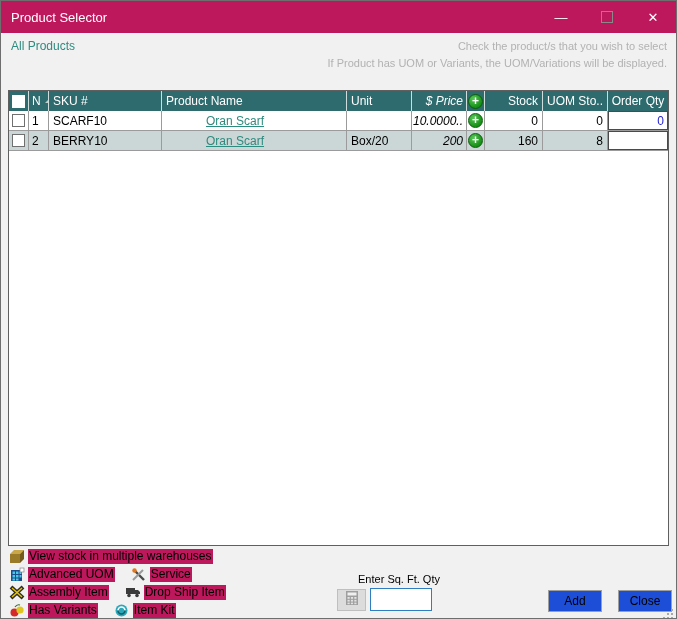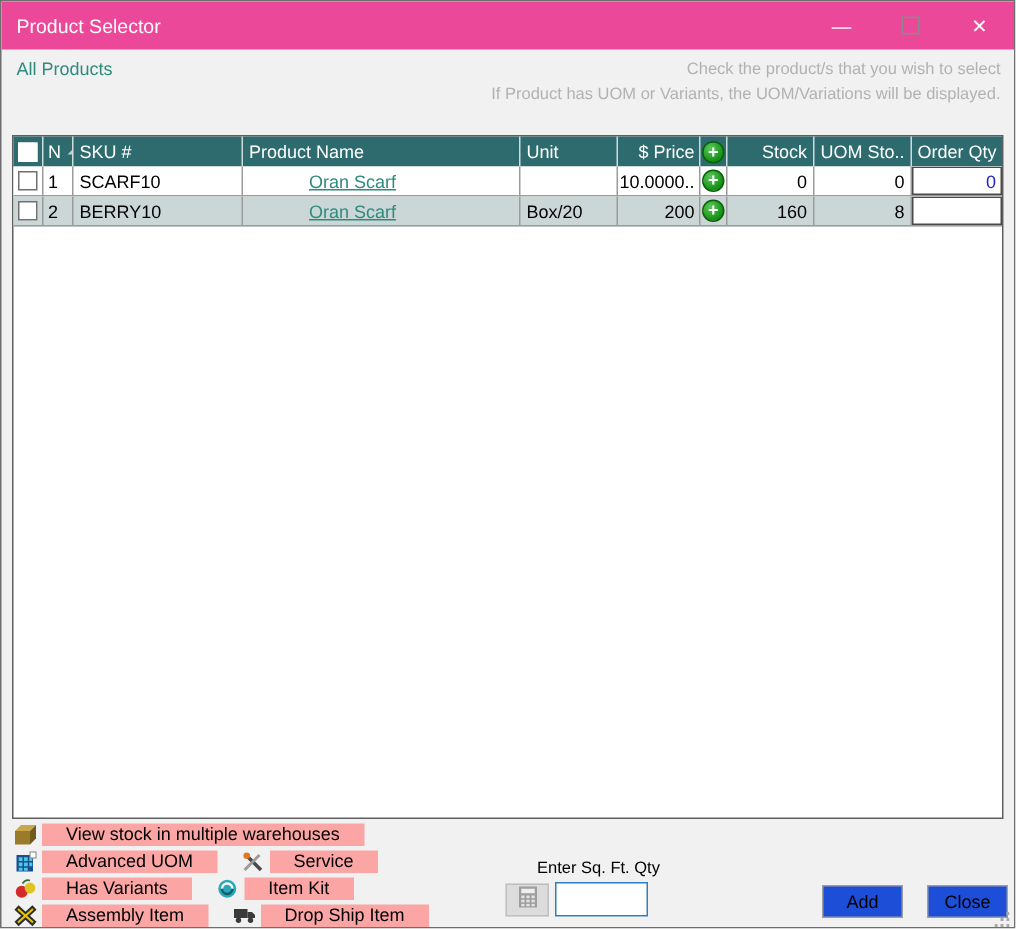--- a/index.html
+++ b/index.html
@@ -2,21 +2,21 @@
 <html><head>
 <meta charset="utf-8">
 <style>
   html,body{margin:0;padding:0;background:#FFF;}
   .window{
     position:relative;width:677px;height:619px;box-sizing:border-box;
     background:#F1F1F1;border:1px solid #6E6E6E;overflow:hidden;
     font-family:"Liberation Sans",sans-serif;color:#000;
   }
   
-  .titlebar{position:absolute;top:0;left:0;right:0;height:32px;background:#ec4899;display:flex;align-items:center;}
+  .titlebar{position:absolute;top:0;left:0;right:0;height:32px;background:#be185d;display:flex;align-items:center;}
   .title{color:#FFFFFF;font-size:13px;padding-left:10px;flex:1;}
   .win-btn{width:46px;height:32px;display:flex;align-items:center;justify-content:center;color:#FFF;font-size:13px;cursor:default;}
   .max-box{width:10px;height:10px;border:1px solid #8A8A8A;}
   
   .all-products{position:absolute;left:10px;top:38px;font-size:12px;color:#2E8B7F;}
   .instructions{position:absolute;right:9px;top:37px;text-align:right;font-size:11px;color:#B2B2B2;line-height:17px;}
   .instr-line2{display:flex;align-items:center;justify-content:flex-end;gap:5px;}
   
   .plus-icon{
     display:inline-flex;align-items:center;justify-content:center;
@@ -33,39 +33,39 @@
   .hcell:last-child{border-right:none;}
   .grid-row{display:flex;height:19px;font-size:12px;align-items:stretch;border-bottom:1px solid #9B9B9B;background:#FFF;}
   .row-alt{background:#CBD6D6;}
   .cell{display:flex;align-items:center;box-sizing:border-box;border-right:1px solid #9B9B9B;padding:0 3px;overflow:hidden;white-space:nowrap;}
   .cell:last-child{border-right:none;}
   .w-sel{width:20px;justify-content:center;padding:0;}
   .w-num{width:20px;}
   .w-sku{width:113px;padding-left:4px;}
   .w-prod{width:185px;padding-left:4px;}
   .w-unit{width:65px;padding-left:4px;}
-  .w-price{width:55px;justify-content:flex-end;}
+  .w-price{width:55px;justify-content:flex-end;font-style:italic;}
   .w-plus{width:18px;justify-content:center;padding:0;}
   .w-stock{width:58px;justify-content:flex-end;padding-right:4px;}
   .w-uom{width:65px;justify-content:flex-end;padding-right:4px;}
   .w-qty{flex:1;justify-content:center;padding:0;}
   .cbx{width:13px;height:13px;background:#FFF;border:1px solid #707070;box-sizing:border-box;}
   .cbx-header{border-color:#FFF;}
   .sort-up{width:0;height:0;border-left:4px solid transparent;border-right:4px solid transparent;border-bottom:4px solid #BFCCCC;margin-left:4px;}
   .link{color:#2E8B7F;text-decoration:underline;cursor:pointer;margin-left:40px;}
   .qty-input{
     width:100%;height:100%;border:1px solid #4A4A4A;box-sizing:border-box;
     text-align:right;font-size:12px;color:#2222CC;padding:0 3px;background:#FFF;outline:none;
     font-family:"Liberation Sans",sans-serif;
   }
   
   .legend{position:absolute;left:8px;top:546px;font-size:12px;}
   .legend-row{display:flex;align-items:center;gap:16px;height:18px;}
   .legend-item{display:flex;align-items:center;gap:3px;}
-  .legend-label{background:#fca5a5;padding:0 16px;line-height:15px;text-align:right;}
+  .legend-label{background:#be185d;padding:0 1px;line-height:15px;text-align:right;}
   .licon{display:inline-flex;width:16px;height:16px;align-items:center;justify-content:center;flex:0 0 auto;}
   
   .sqft-label{position:absolute;left:348px;top:572px;width:100px;text-align:center;font-size:11px;color:#000;}
   .calc-btn{position:absolute;left:336px;top:588px;width:29px;height:22px;background:#DCDCDC;border:1px solid #BFBFBF;display:flex;align-items:center;justify-content:center;box-sizing:border-box;cursor:pointer;}
   .sqft-input{position:absolute;left:369px;top:587px;width:62px;height:23px;border:1px solid #2D7FC1;box-sizing:border-box;font-size:12px;padding:0 3px;outline:none;font-family:"Liberation Sans",sans-serif;}
   .btn{position:absolute;width:54px;height:22px;background:#1d4ed8;border:1px solid #9E9E9E;font-size:12px;display:flex;align-items:center;justify-content:center;box-sizing:border-box;cursor:pointer;}
   .btn-add{left:547px;top:589px;}
   .btn-close{left:577px;top:589px;margin-left:40px;}
   .resize-grip{position:absolute;right:3px;bottom:3px;width:10px;height:10px;}
 </style>
@@ -197,61 +197,61 @@
               <line x1="12" y1="3" x2="2" y2="13" stroke="#9A9A9A" stroke-width="2"></line>
               <circle cx="3.5" cy="3.5" r="2.2" fill="#E07820"></circle>
             </svg>
         </span>
         <span class="legend-label">Service</span>
       </span>
     </div>
     <div class="legend-row">
       <span class="legend-item">
         <span class="licon">
-          <svg width="15" height="15" viewBox="0 0 15 15">
-              <path d="M5 4 Q7 1 10 2" stroke="#356B35" stroke-width="1.2" fill="none"></path>
-              <circle cx="4.5" cy="9.5" r="4" fill="#D42A2A"></circle>
-              <circle cx="10" cy="7" r="3.6" fill="#E0C520"></circle>
-            </svg>
-        </span>
-        <span class="legend-label">Has Variants</span>
-      </span>
-      <span class="legend-item">
-        <span class="licon">
-          <svg width="15" height="15" viewBox="0 0 15 15">
-              <circle cx="7.5" cy="7.5" r="6" fill="#2AA7B8"></circle>
-              <path d="M4 7.5 A3.5 3.5 0 0 1 11 7.5" stroke="#FFF" stroke-width="1.6" fill="none"></path>
-              <path d="M11 7.5 A3.5 3.5 0 0 1 4 7.5" stroke="#135E68" stroke-width="1.6" fill="none"></path>
-            </svg>
-        </span>
-        <span class="legend-label">Item Kit</span>
-      </span>
-    </div>
-    <div class="legend-row">
-      <span class="legend-item">
-        <span class="licon">
           <svg width="16" height="15" viewBox="0 0 16 15">
               <line x1="2" y1="2" x2="14" y2="13" stroke="#2B2B2B" stroke-width="4"></line>
               <line x1="14" y1="2" x2="2" y2="13" stroke="#2B2B2B" stroke-width="4"></line>
               <line x1="3" y1="3" x2="13" y2="12" stroke="#E8C500" stroke-width="1.4"></line>
               <line x1="13" y1="3" x2="3" y2="12" stroke="#E8C500" stroke-width="1.4"></line>
             </svg>
         </span>
         <span class="legend-label">Assembly Item</span>
       </span>
       <span class="legend-item">
         <span class="licon">
           <svg width="16" height="14" viewBox="0 0 16 14">
               <rect x="1" y="3" width="9" height="6" fill="#3A3A3A"></rect>
               <path d="M10 5 h3 l2 2 v2 h-5 z" fill="#3A3A3A"></path>
               <circle cx="4" cy="10.5" r="1.8" fill="#3A3A3A"></circle>
               <circle cx="12" cy="10.5" r="1.8" fill="#3A3A3A"></circle>
             </svg>
         </span>
         <span class="legend-label">Drop Ship Item</span>
+      </span>
+    </div>
+    <div class="legend-row">
+      <span class="legend-item">
+        <span class="licon">
+          <svg width="15" height="15" viewBox="0 0 15 15">
+              <path d="M5 4 Q7 1 10 2" stroke="#356B35" stroke-width="1.2" fill="none"></path>
+              <circle cx="4.5" cy="9.5" r="4" fill="#D42A2A"></circle>
+              <circle cx="10" cy="7" r="3.6" fill="#E0C520"></circle>
+            </svg>
+        </span>
+        <span class="legend-label">Has Variants</span>
+      </span>
+      <span class="legend-item">
+        <span class="licon">
+          <svg width="15" height="15" viewBox="0 0 15 15">
+              <circle cx="7.5" cy="7.5" r="6" fill="#2AA7B8"></circle>
+              <path d="M4 7.5 A3.5 3.5 0 0 1 11 7.5" stroke="#FFF" stroke-width="1.6" fill="none"></path>
+              <path d="M11 7.5 A3.5 3.5 0 0 1 4 7.5" stroke="#135E68" stroke-width="1.6" fill="none"></path>
+            </svg>
+        </span>
+        <span class="legend-label">Item Kit</span>
       </span>
     </div>
   </div>
 
   <div class="sqft-label">Enter Sq. Ft. Qty</div>
   <div class="calc-btn">
     <span>
       <svg width="16" height="16" viewBox="0 0 16 16">
           <rect x="2" y="1" width="12" height="14" fill="#9E9E9E"></rect>
           <rect x="3.5" y="2.5" width="9" height="3" fill="#EFEFEF"></rect>

